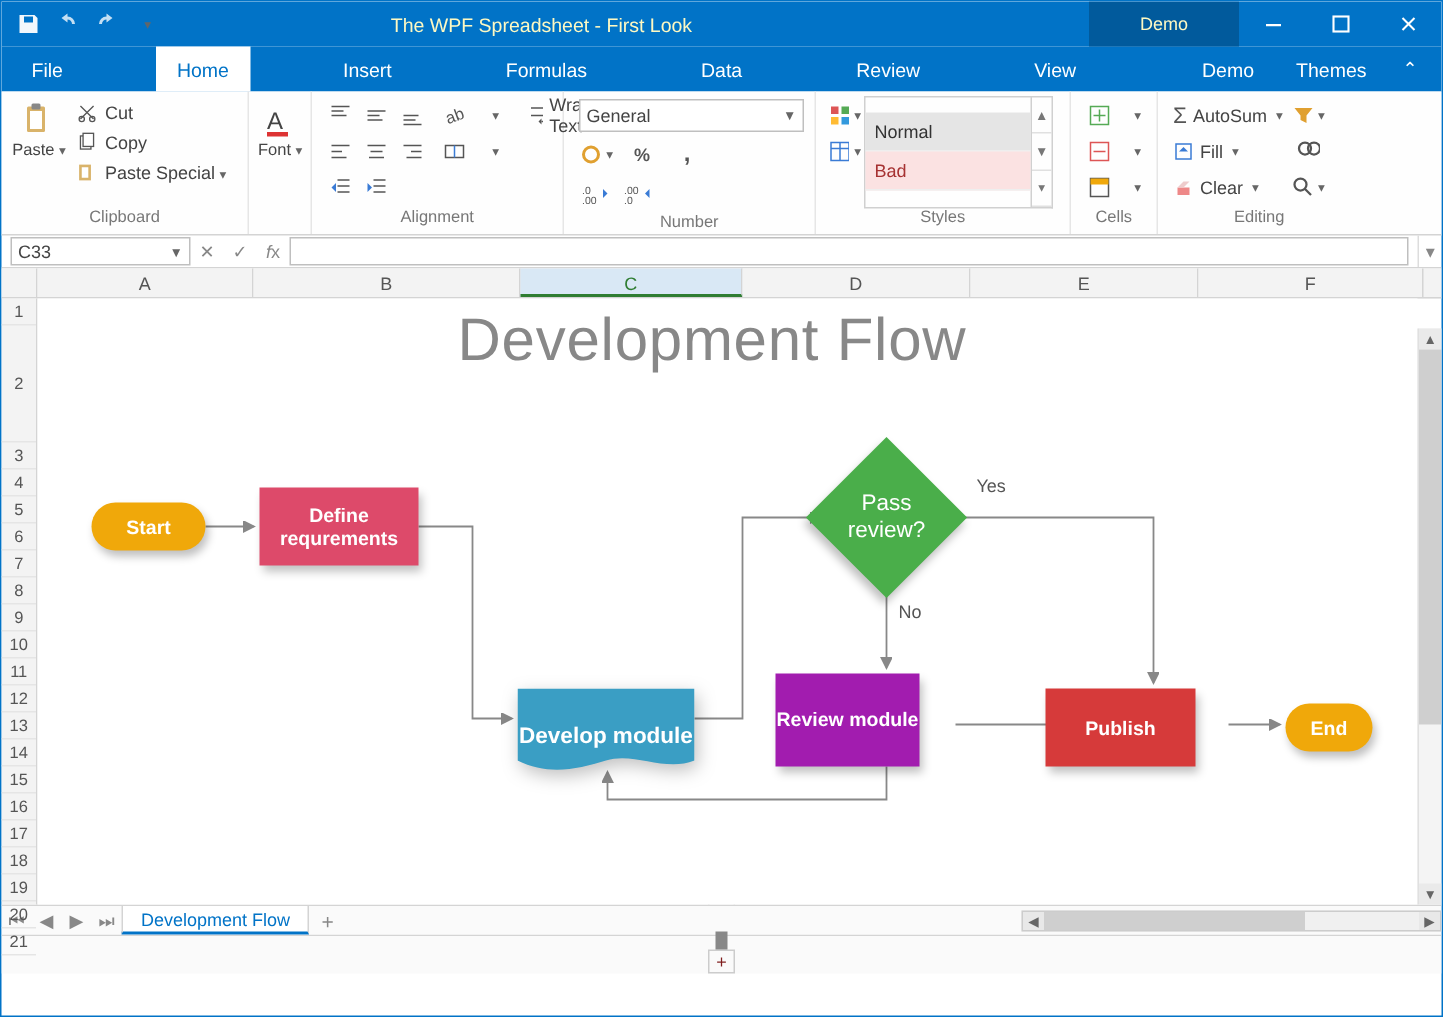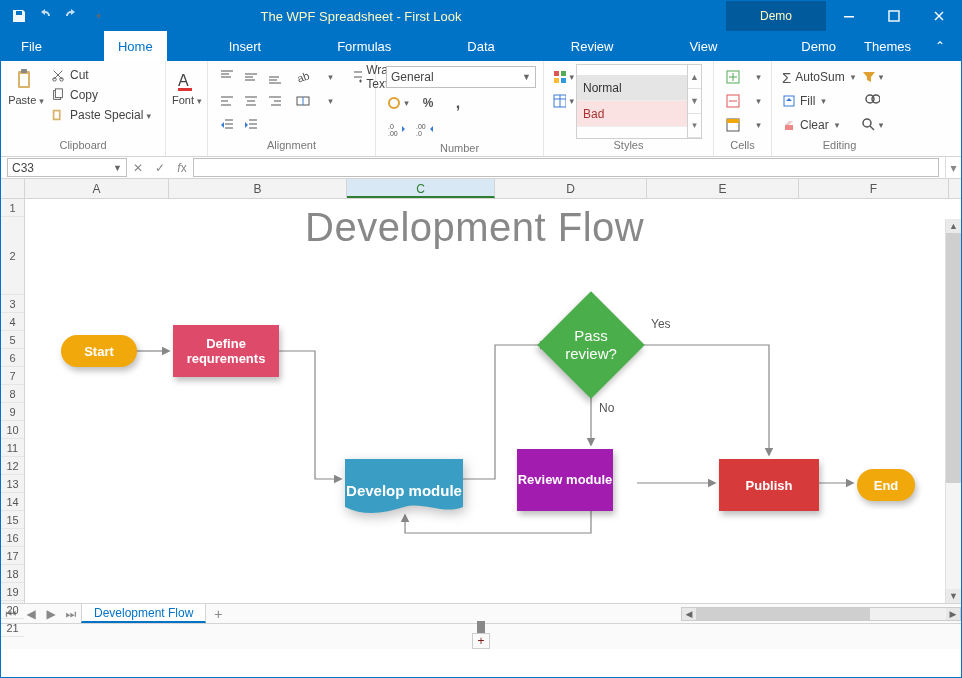--- a/index.html
+++ b/index.html
@@ -88,21 +88,21 @@
 .grid-canvas { position:absolute; left:24px; right:16px; top:0; bottom:0; overflow:hidden; background:#fff;}
 
 
 .flow-title { position:absolute; left:280px; top:6px; font-size:40px; color:#888; font-weight:400; letter-spacing:0.5px;}
 .shape { position:absolute; display:flex; align-items:center; justify-content:center; color:#fff; font-size:13px; font-weight:600; text-align:center; box-shadow: 2px 4px 6px rgba(0,0,0,0.25); }
 .terminator { border-radius: 16px; }
 .start { background:#f0a80a; width:76px; height:32px; left:36px; top:136px; }
 .end { background:#f0a80a; width:58px; height:32px; left:832px; top:270px; }
 .define { background:#dd4a6a; width:106px; height:52px; left:148px; top:126px; }
 .review { background:#a21caf; width:96px; height:62px; left:492px; top:250px; }
-.publish { background:#d63a3a; width:100px; height:52px; left:694px; top:260px; }
+.publish { background:#d63a3a; width:100px; height:52px; left:672px; top:260px; }
 .diamond { position:absolute; left:528px; top:108px; width:76px; height:76px; }
 .diamond .d { width:76px; height:76px; background:#4aae4a; transform:rotate(45deg); box-shadow: 2px 4px 6px rgba(0,0,0,0.25);}
 .diamond .dt { position:absolute; inset:0; display:flex; align-items:center; justify-content:flex-end; color:#fff; font-size:15px; font-weight:400; text-align:center; line-height:1.2;}
 .flow-label { position:absolute; font-size:12px; color:#555; }
 .connector { position:absolute; stroke:#888; stroke-width:1.2; fill:none; }
 .arrowhead { fill:#888; }
 
 
 .sheet-tabs { height: 20px; border-top:1px solid #d4d4d4; display:flex; align-items:center; background:#fafafa; font-size:12px;}
 .st-nav { width:20px; display:flex; align-items:center; justify-content:center; color:#888; cursor:pointer;}

